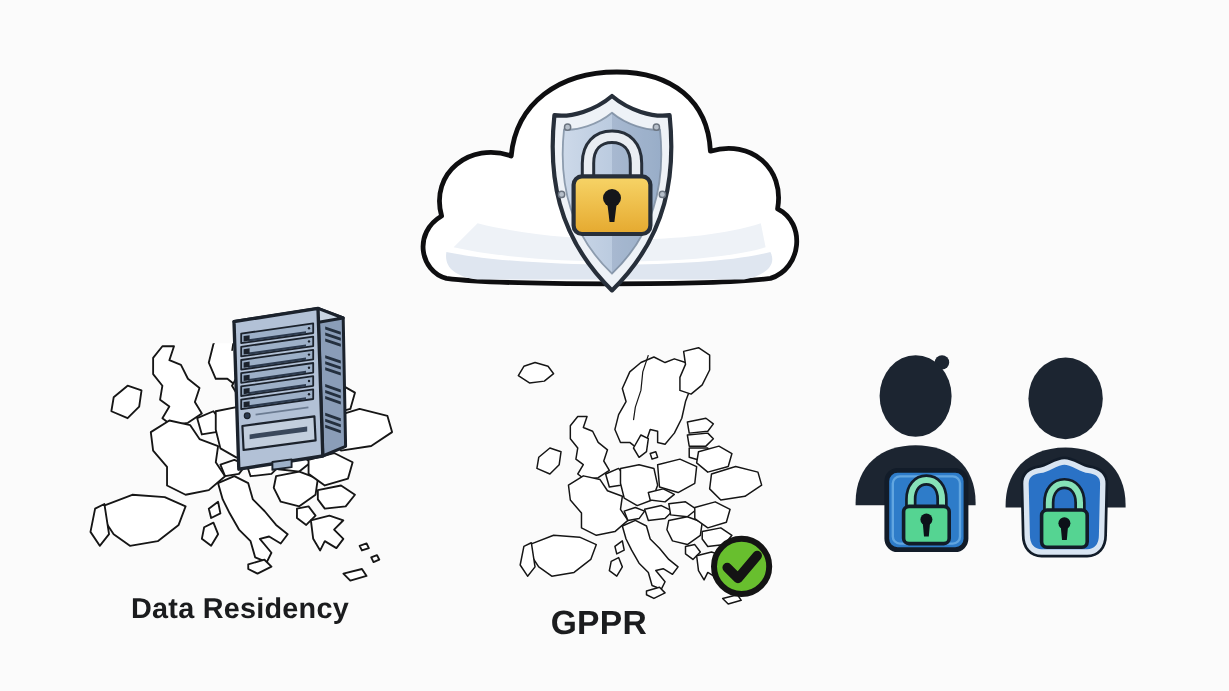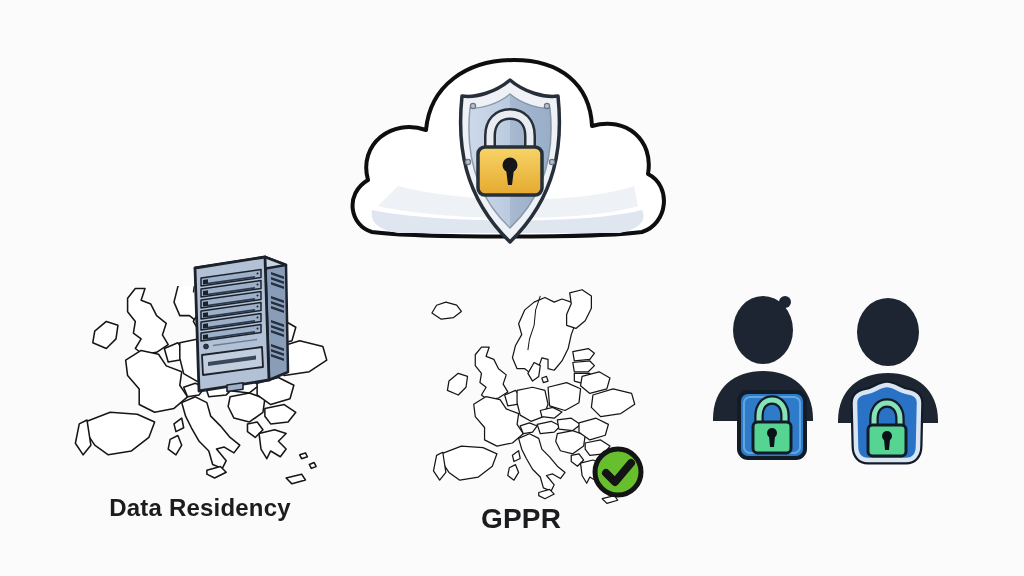--- a/index.html
+++ b/index.html
@@ -13,21 +13,21 @@
   .abs{position:absolute;}
   .feature-label{
     position:absolute;
     text-align:center;
     font-weight:700;
     color:#1b1c1e;
     letter-spacing:.2px;
     white-space:nowrap;
   }
   #label-residency{left:70px;top:494px;width:260px;font-size:24px;}
-  #label-gdpr{left:411px;top:503px;width:220px;font-size:28px;}
+  #label-gdpr{left:389px;top:503px;width:220px;font-size:28px;}
   #label-role{left:688px;top:494px;width:274px;font-size:25px;}
   svg{display:block;}
   .map-country{fill:#ffffff;stroke:#161616;stroke-width:1.6;stroke-linejoin:round;}
   .map-line{fill:none;stroke:#161616;stroke-width:1.3;stroke-linejoin:round;}
 </style>
 </head>
 <body>
 
 <div class="canvas">
 

